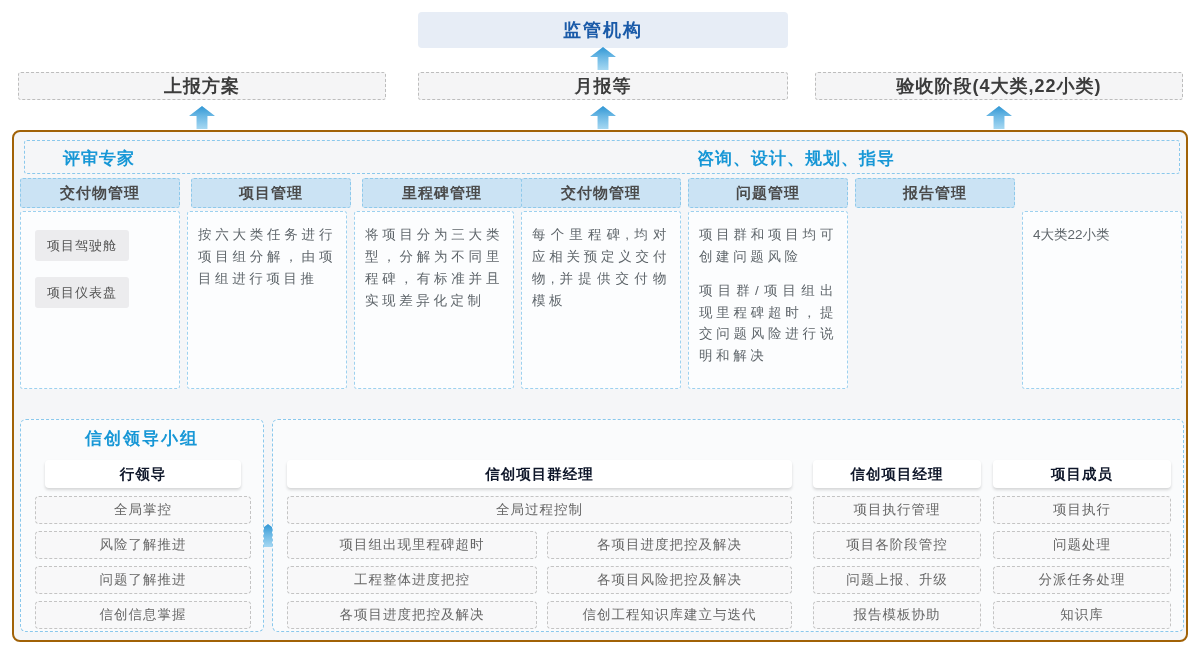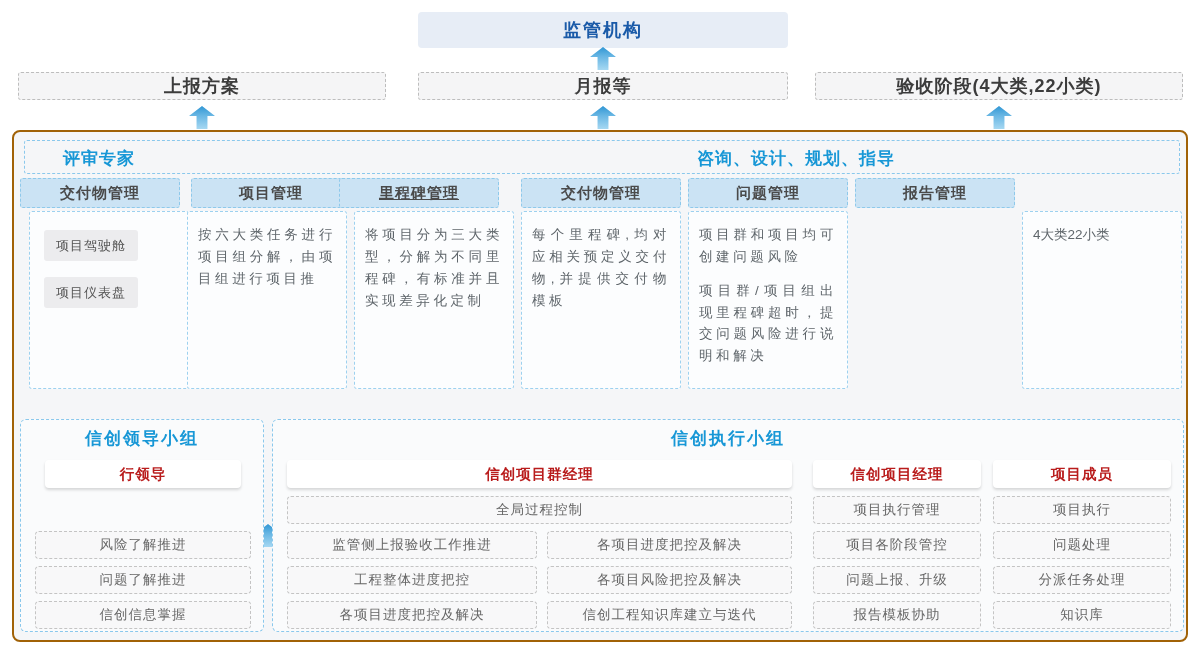--- a/index.html
+++ b/index.html
@@ -52,21 +52,21 @@
   .col-arrow { top:392px; }
 
   
   .group-box { top:287px; height:213px; border:1.5px dashed #8ac8ec;
     border-radius:6px; background:#fafbfc; }
   .group-title { position:absolute; top:7px; left:0; right:0; text-align:center;
     font-size:17px; font-weight:bold; color:#1797d6; letter-spacing:2px; }
   .role-box { position:absolute; top:40px; height:28px; background:#fff;
     border-radius:4px; box-shadow:0 2px 3px rgba(0,0,0,0.15); display:flex;
     align-items:center; justify-content:center; font-size:14.5px;
-    font-weight:bold; color:#b91c1c; letter-spacing:1px; }
+    font-weight:bold; color:#0f172a; letter-spacing:1px; }
   .item { position:absolute; height:28px; background:#f8f8f9;
     border:1px dashed #c4c4c4; border-radius:4px; display:flex;
     align-items:center; justify-content:center; font-size:13.5px; color:#666;
     letter-spacing:1px; }
   .r1 { top:76px; } .r2 { top:111px; } .r3 { top:146px; } .r4 { top:181px; }
 </style>
 </head>
 <body>
 
 <div class="abs regulator">监管机构</div>
@@ -81,26 +81,26 @@
 
 <div class="abs panel">
 
   <div class="abs hdr-strip">
     <span class="lbl lbl-left">评审专家</span>
     <span class="lbl lbl-right">咨询、设计、规划、指导</span>
   </div>
 
   <div class="abs col-head" style="left:6px;">交付物管理</div>
   <div class="abs col-head" style="left:177px;">项目管理</div>
-  <div class="abs col-head" style="left:325px;text-decoration:underline;">里程碑管理</div>
+  <div class="abs col-head" style="left:348px;">里程碑管理</div>
   <div class="abs col-head" style="left:507px;">交付物管理</div>
   <div class="abs col-head" style="left:674px;">问题管理</div>
   <div class="abs col-head" style="left:841px;">报告管理</div>
 
-  <div class="abs col-body" style="left:6px;margin-left:9px;">
+  <div class="abs col-body" style="left:6px;">
     <div><span class="pill">项目驾驶舱</span></div>
     <div><span class="pill">项目仪表盘</span></div>
   </div>
   <div class="abs col-body" style="left:173px;">
     <p class="just">按六大类任务进行项目组分解，由项目组进行项目推</p>
   </div>
   <div class="abs col-body" style="left:340px;">
     <p class="just">将项目分为三大类型，分解为不同里程碑，有标准并且实现差异化定制</p>
   </div>
   <div class="abs col-body" style="left:507px;">
@@ -118,31 +118,31 @@
   <div class="abs arrow col-arrow" style="left:241px;"></div>
   <div class="abs arrow col-arrow" style="left:408px;"></div>
   <div class="abs arrow col-arrow" style="left:575px;"></div>
   <div class="abs arrow col-arrow" style="left:742px;"></div>
   <div class="abs arrow col-arrow" style="left:909px;"></div>
   <div class="abs arrow col-arrow" style="left:1076px;"></div>
 
   <div class="abs group-box" style="left:6px;width:244px;">
     <div class="group-title">信创领导小组</div>
     <div class="role-box" style="left:24px;width:196px;">行领导</div>
+    <div class="item r1" style="left:14px;width:216px;">全局掌控</div>
     <div class="item r2" style="left:14px;width:216px;">风险了解推进</div>
     <div class="item r3" style="left:14px;width:216px;">问题了解推进</div>
     <div class="item r4" style="left:14px;width:216px;">信创信息掌握</div>
   </div>
 
   <div class="abs group-box" style="left:258px;width:912px;">
-    <div class="group-title">信创执行小组</div>
 
     <div class="role-box" style="left:14px;width:505px;">信创项目群经理</div>
     <div class="item r1" style="left:14px;width:505px;">全局过程控制</div>
-    <div class="item r2" style="left:14px;width:250px;">监管侧上报验收工作推进</div>
+    <div class="item r2" style="left:14px;width:250px;">项目组出现里程碑超时</div>
     <div class="item r3" style="left:14px;width:250px;">工程整体进度把控</div>
     <div class="item r4" style="left:14px;width:250px;">各项目进度把控及解决</div>
     <div class="item r2" style="left:274px;width:245px;">各项目进度把控及解决</div>
     <div class="item r3" style="left:274px;width:245px;">各项目风险把控及解决</div>
     <div class="item r4" style="left:274px;width:245px;">信创工程知识库建立与迭代</div>
 
     <div class="role-box" style="left:540px;width:168px;">信创项目经理</div>
     <div class="item r1" style="left:540px;width:168px;">项目执行管理</div>
     <div class="item r2" style="left:540px;width:168px;">项目各阶段管控</div>
     <div class="item r3" style="left:540px;width:168px;">问题上报、升级</div>

